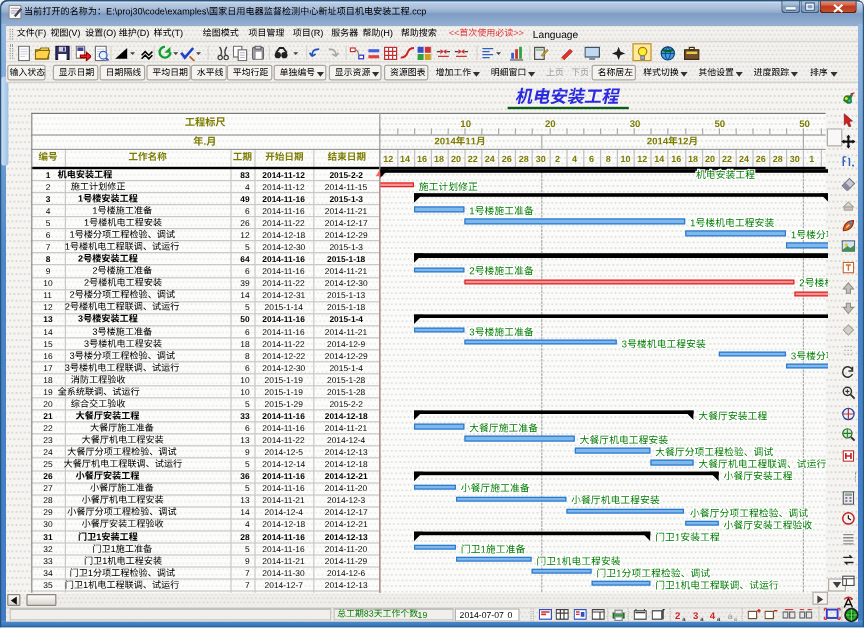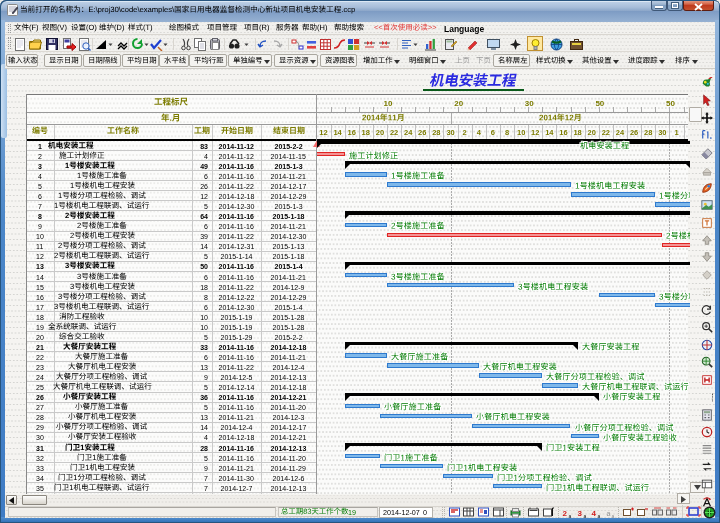--- a/index.html
+++ b/index.html
@@ -402,21 +402,21 @@
         <use href="#gbq" x="117"></use>
         <use href="#gbr" x="217"></use>
         <use href="#gbs" x="317"></use>
         <use href="#gD" x="417"></use>
         <use href="#gbt" x="517"></use>
         <use href="#gbu" x="617"></use>
         <use href="#gbv" x="717"></use>
         <use href="#gbv" x="775"></use>
       </g>
     </svg>
-<div style="position:absolute;left:444.0px;top:23.5px;font-size:8.5px;color:#000;font-weight:bold;white-space:pre;z-index:5;line-height:10.5px">Language</div>
+<div style="position:absolute;left:444.0px;top:23.5px;font-size:8.5px;color:#000;font-weight:normal;white-space:pre;z-index:5;line-height:10.5px">Language</div>
 <div style="position:absolute;left:5px;top:35px;width:710px;height:17px;background:#f2f1ee;background-image:radial-gradient(circle,#dbdad7 0.65px,transparent 0.95px),radial-gradient(circle,#dbdad7 0.65px,transparent 0.95px);background-size:3.5px 7px;background-position:0 0,1.75px 3.5px;border-bottom:1px solid #dcd9d3;z-index:3"></div>
 <div style="position:absolute;left:8px;top:37px;width:3px;height:12px;border-left:1px dotted #9a9a9a;border-right:1px dotted #9a9a9a;z-index:4"></div>
 <svg width="13" height="13" viewBox="0 0 13 13" style="position:absolute;left:14px;top:38px;z-index:5">
       <rect x="1.5" y="0.5" width="9" height="12" fill="#fff" stroke="#707070"></rect>
       <path d="M3 3h6M3 5h6M3 7h6M3 9h4" stroke="#c8c8d8" stroke-width="0.8"></path>
     </svg>
 <svg width="13" height="13" viewBox="0 0 13 13" style="position:absolute;left:29px;top:38px;z-index:5">
       <path d="M0.5 3.5 L4 3.5 L5 2 L11.5 2 L11.5 11 L0.5 11 Z" fill="#ffe680" stroke="#8a6a00"></path>
       <path d="M0.5 5 L3.5 4 L12.5 4 L10.5 11 L0.5 11 Z" fill="#ffd24d" stroke="#8a6a00"></path>
     </svg>
@@ -2088,21 +2088,21 @@
         <use href="#gq" x="356"></use>
         <use href="#gdu" x="411"></use>
         <use href="#gT" x="511"></use>
         <use href="#gbT" x="611"></use>
         <use href="#gdv" x="711"></use>
         <use href="#gdw" x="811"></use>
       </g>
     </svg>
 <div style="position:absolute;left:348.0px;top:507.5px;font-size:7.2px;color:#007a00;font-weight:normal;white-space:pre;z-index:6;line-height:9.2px">19</div>
 <div style="position:absolute;left:379.00px;top:506.50px;width:54.00px;height:11.00px;background:#fff;border:1px solid #b4b1ab;z-index:5"></div>
-<div style="position:absolute;left:383.0px;top:508.0px;font-size:7.2px;color:#000;font-weight:normal;white-space:pre;z-index:6;line-height:9.2px">2014-12-07</div>
+<div style="position:absolute;left:383.0px;top:508.0px;font-size:7.2px;color:#000;font-weight:normal;white-space:pre;z-index:6;line-height:9.2px">2014-07-07</div>
 <div style="position:absolute;left:423.0px;top:508.0px;font-size:7.2px;color:#000;font-weight:normal;white-space:pre;z-index:6;line-height:9.2px">0</div>
 <div style="position:absolute;left:441.50px;top:506.50px;width:1.00px;height:11.00px;border-left:1px dotted #b8b5af;z-index:5"></div>
 <div style="position:absolute;left:444.00px;top:506.50px;width:1.00px;height:11.00px;border-left:1px dotted #b8b5af;z-index:5"></div>
 <div style="position:absolute;left:505.80px;top:506.50px;width:1.00px;height:11.00px;border-left:1px dotted #b8b5af;z-index:5"></div>
 <div style="position:absolute;left:523.00px;top:506.50px;width:1.00px;height:11.00px;border-left:1px dotted #b8b5af;z-index:5"></div>
 <div style="position:absolute;left:557.50px;top:506.50px;width:1.00px;height:11.00px;border-left:1px dotted #b8b5af;z-index:5"></div>
 <div style="position:absolute;left:617.80px;top:506.50px;width:1.00px;height:11.00px;border-left:1px dotted #b8b5af;z-index:5"></div>
 <svg width="11" height="11" viewBox="0 0 11 11" style="position:absolute;left:448.7px;top:506.5px;z-index:6">
       <rect x="0.5" y="1" width="10" height="8" fill="#fff" stroke="#3050c0"></rect>
       <path d="M2 3 H9 M2 5 H6" stroke="#d03030" stroke-width="1.4"></path>

